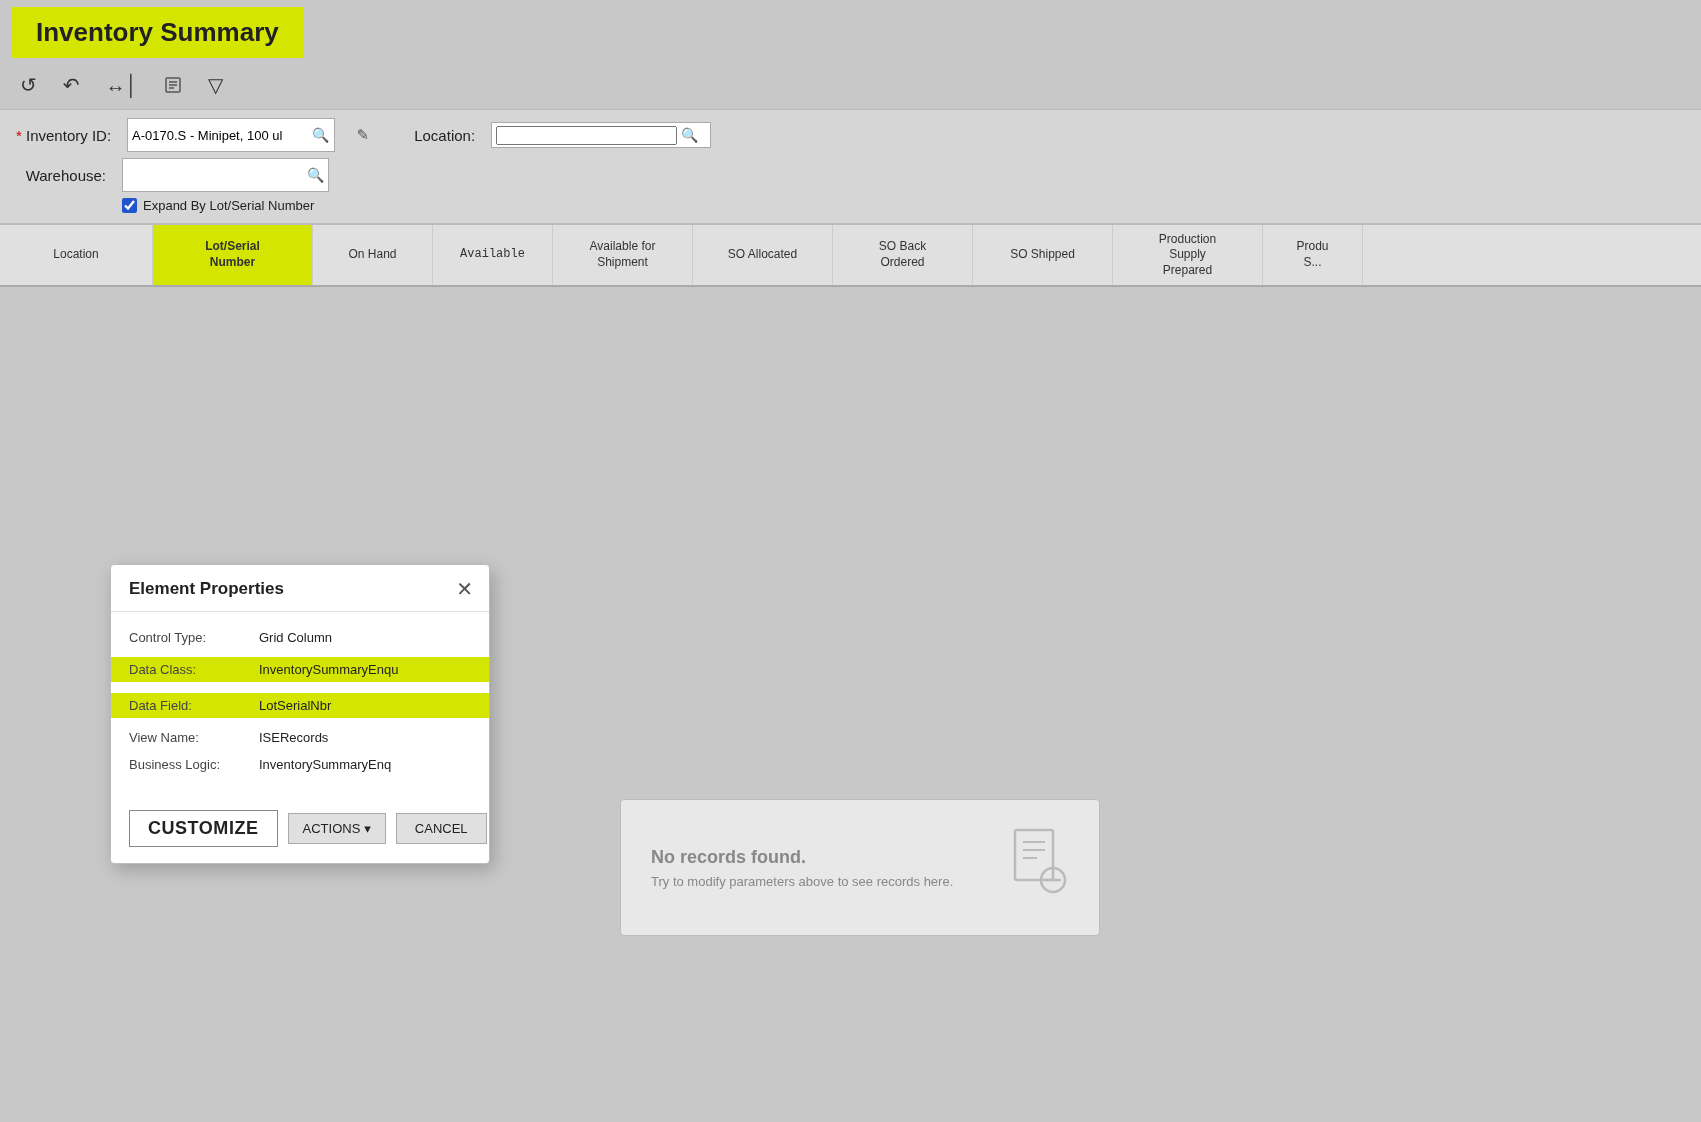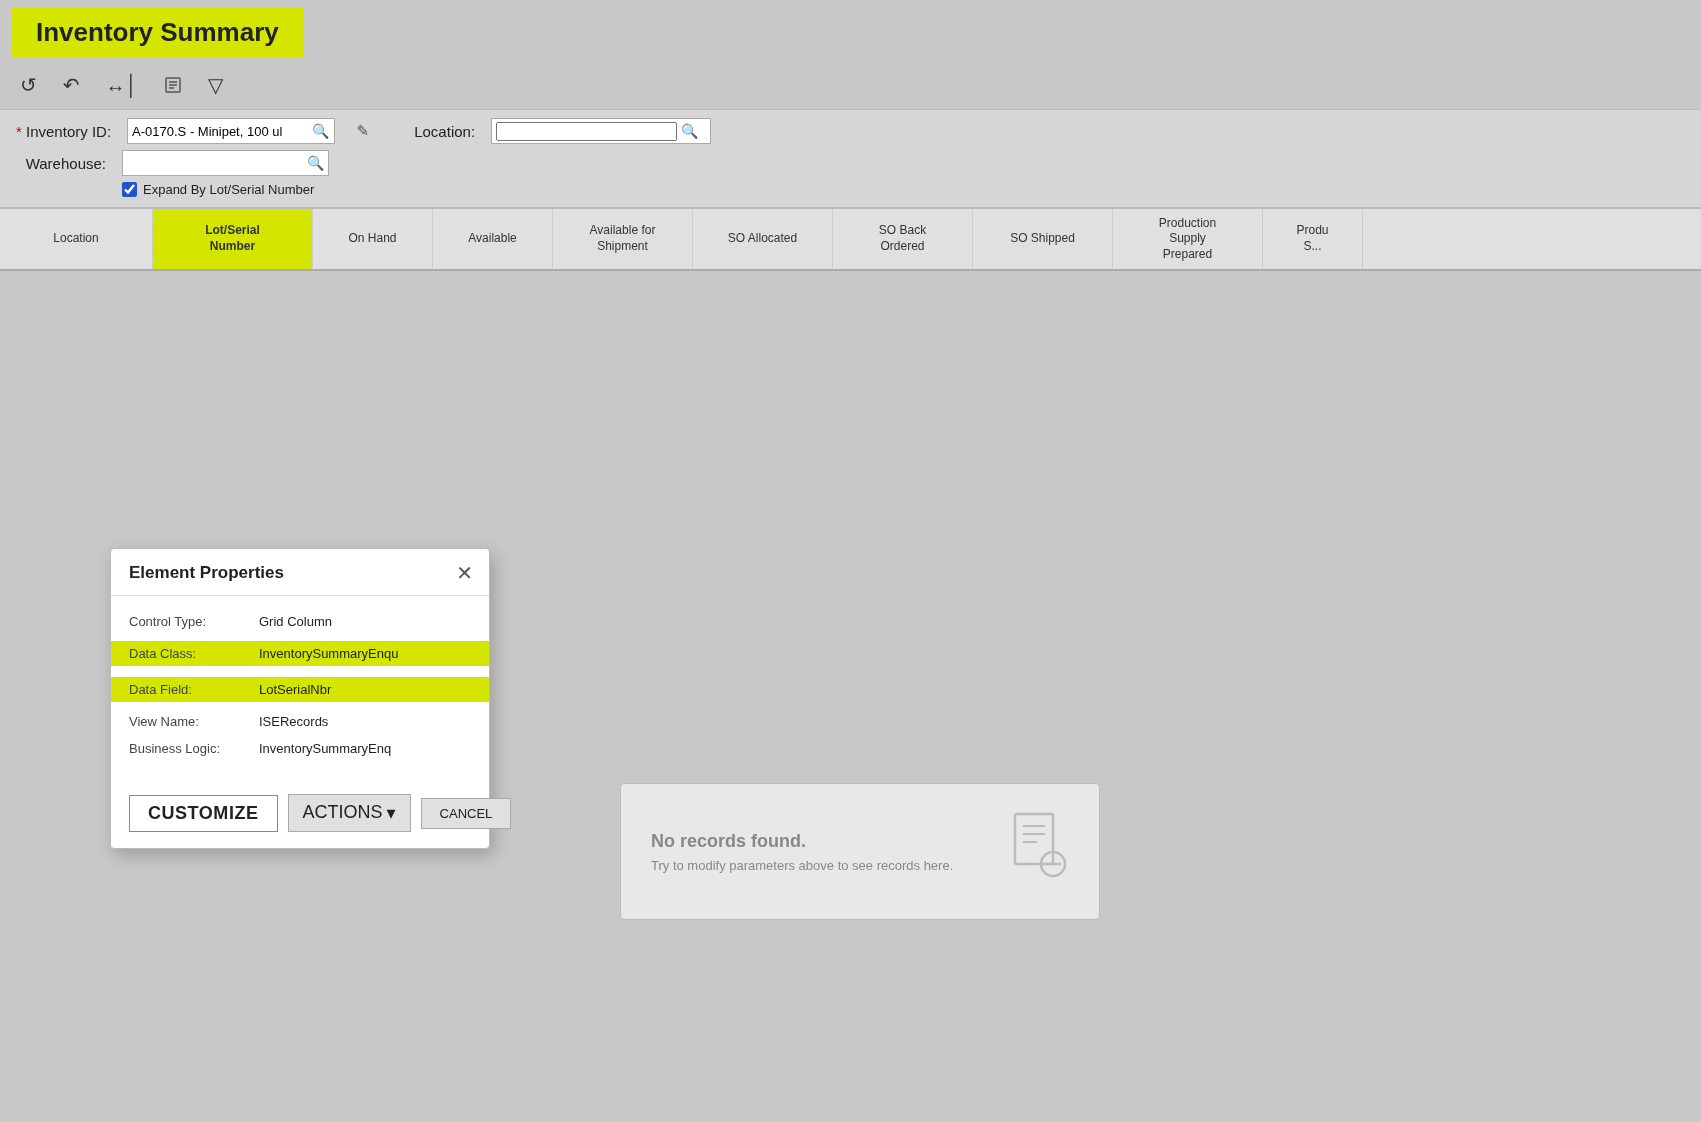--- a/index.html
+++ b/index.html
@@ -67,21 +67,21 @@
       content: '* ';
       color: #c00;
     }
     .form-input-wrapper {
       display: flex;
       align-items: center;
       background: #fff;
       border: 1px solid #aaa;
       height: 26px;
       min-width: 200px;
-      padding: 4px 4px;
+      padding: 16px 4px;
     }
     .form-input-wrapper input {
       border: none;
       outline: none;
       font-size: 13px;
       flex: 1;
       background: transparent;
     }
     .form-input-icon {
       font-size: 14px;
@@ -245,25 +245,25 @@
       font-size: 18px;
       font-weight: bold;
       cursor: pointer;
       color: #222;
       letter-spacing: 0.03em;
     }
     .btn-actions {
       background: #e0e0e0;
       border: 1.5px solid #aaa;
       padding: 7px 14px;
-      font-size: 18px;
-      cursor: pointer;
-      color: #222;
-      display: flex;
-      align-items: flex-start;
+      font-size: 13px;
+      cursor: pointer;
+      color: #222;
+      display: flex;
+      align-items: flex-end;
       gap: 4px;
     }
     .btn-cancel {
       background: #e0e0e0;
       border: 1.5px solid #aaa;
       padding: 7px 18px;
       font-size: 13px;
       cursor: pointer;
       color: #222;
     }
@@ -336,21 +336,21 @@
   <div class="grid-header">
     <div class="grid-col-header" style="width:153px;align-items:center;">
       <span class="col-label">Location</span>
     </div>
     <div class="grid-col-header active" style="width:160px;">
       <span class="col-label">Lot/Serial<br>Number</span>
     </div>
     <div class="grid-col-header" style="width:120px;">
       <span class="col-label">On Hand</span>
     </div>
-    <div class="grid-col-header" style="width:120px;">
+    <div class="grid-col-header" style="width:120px;font-family:Liberation Mono, monospace;">
       <span class="col-label">Available</span>
     </div>
     <div class="grid-col-header" style="width:140px;">
       <span class="col-label">Available for<br>Shipment</span>
     </div>
     <div class="grid-col-header" style="width:140px;">
       <span class="col-label">SO Allocated</span>
     </div>
     <div class="grid-col-header" style="width:140px;">
       <span class="col-label">SO Back<br>Ordered</span>

